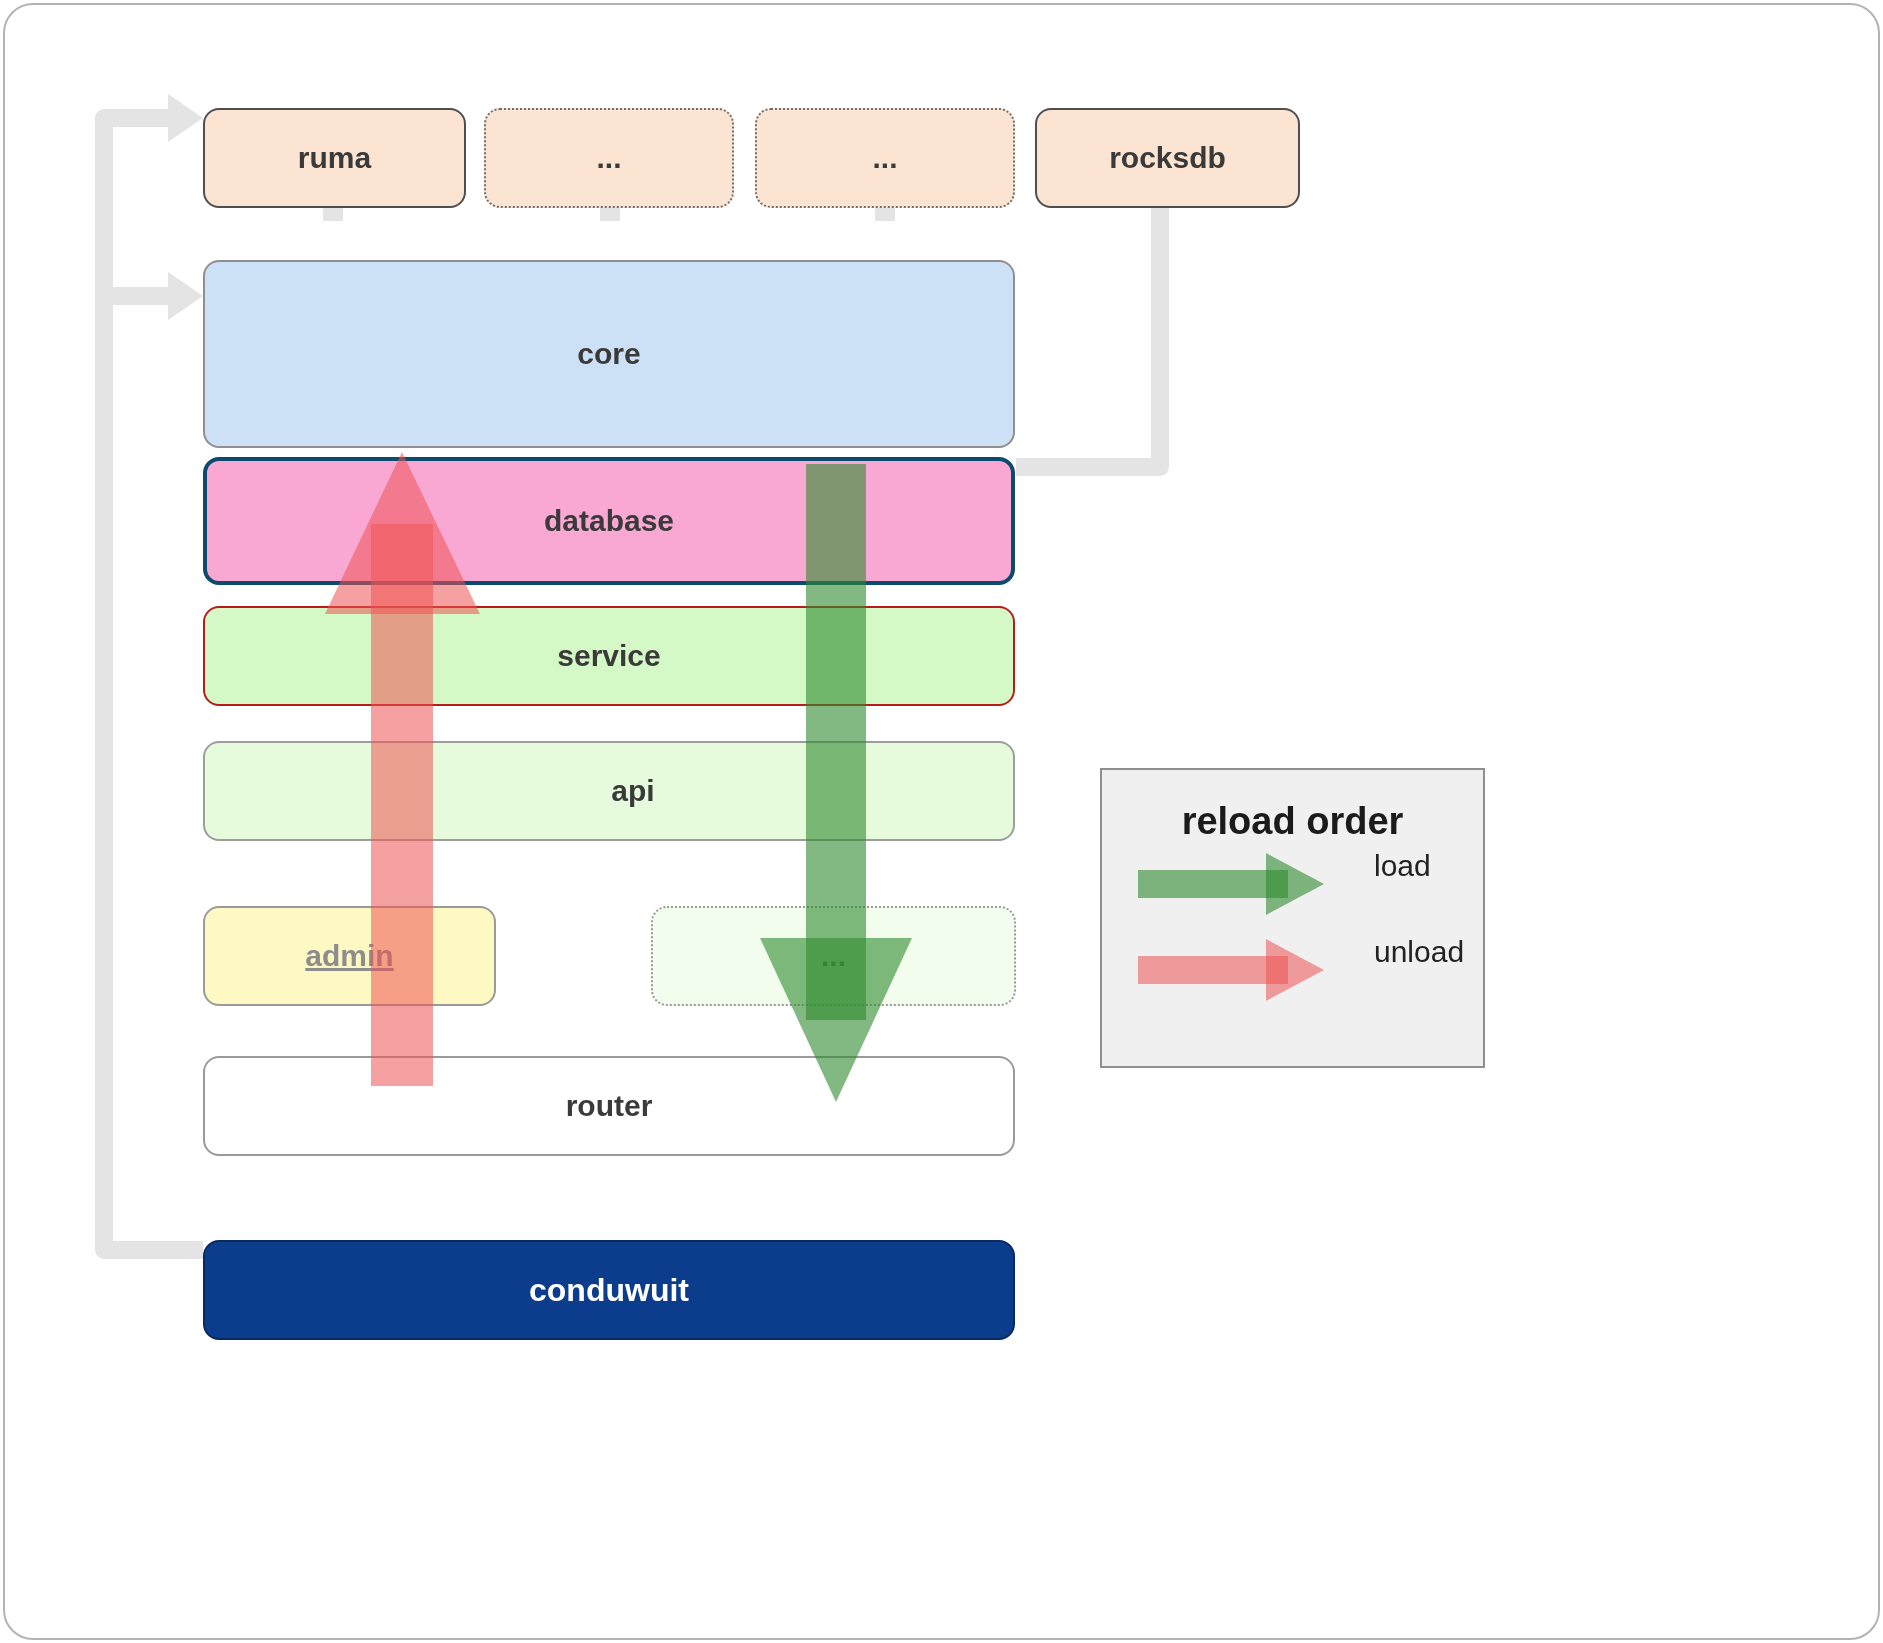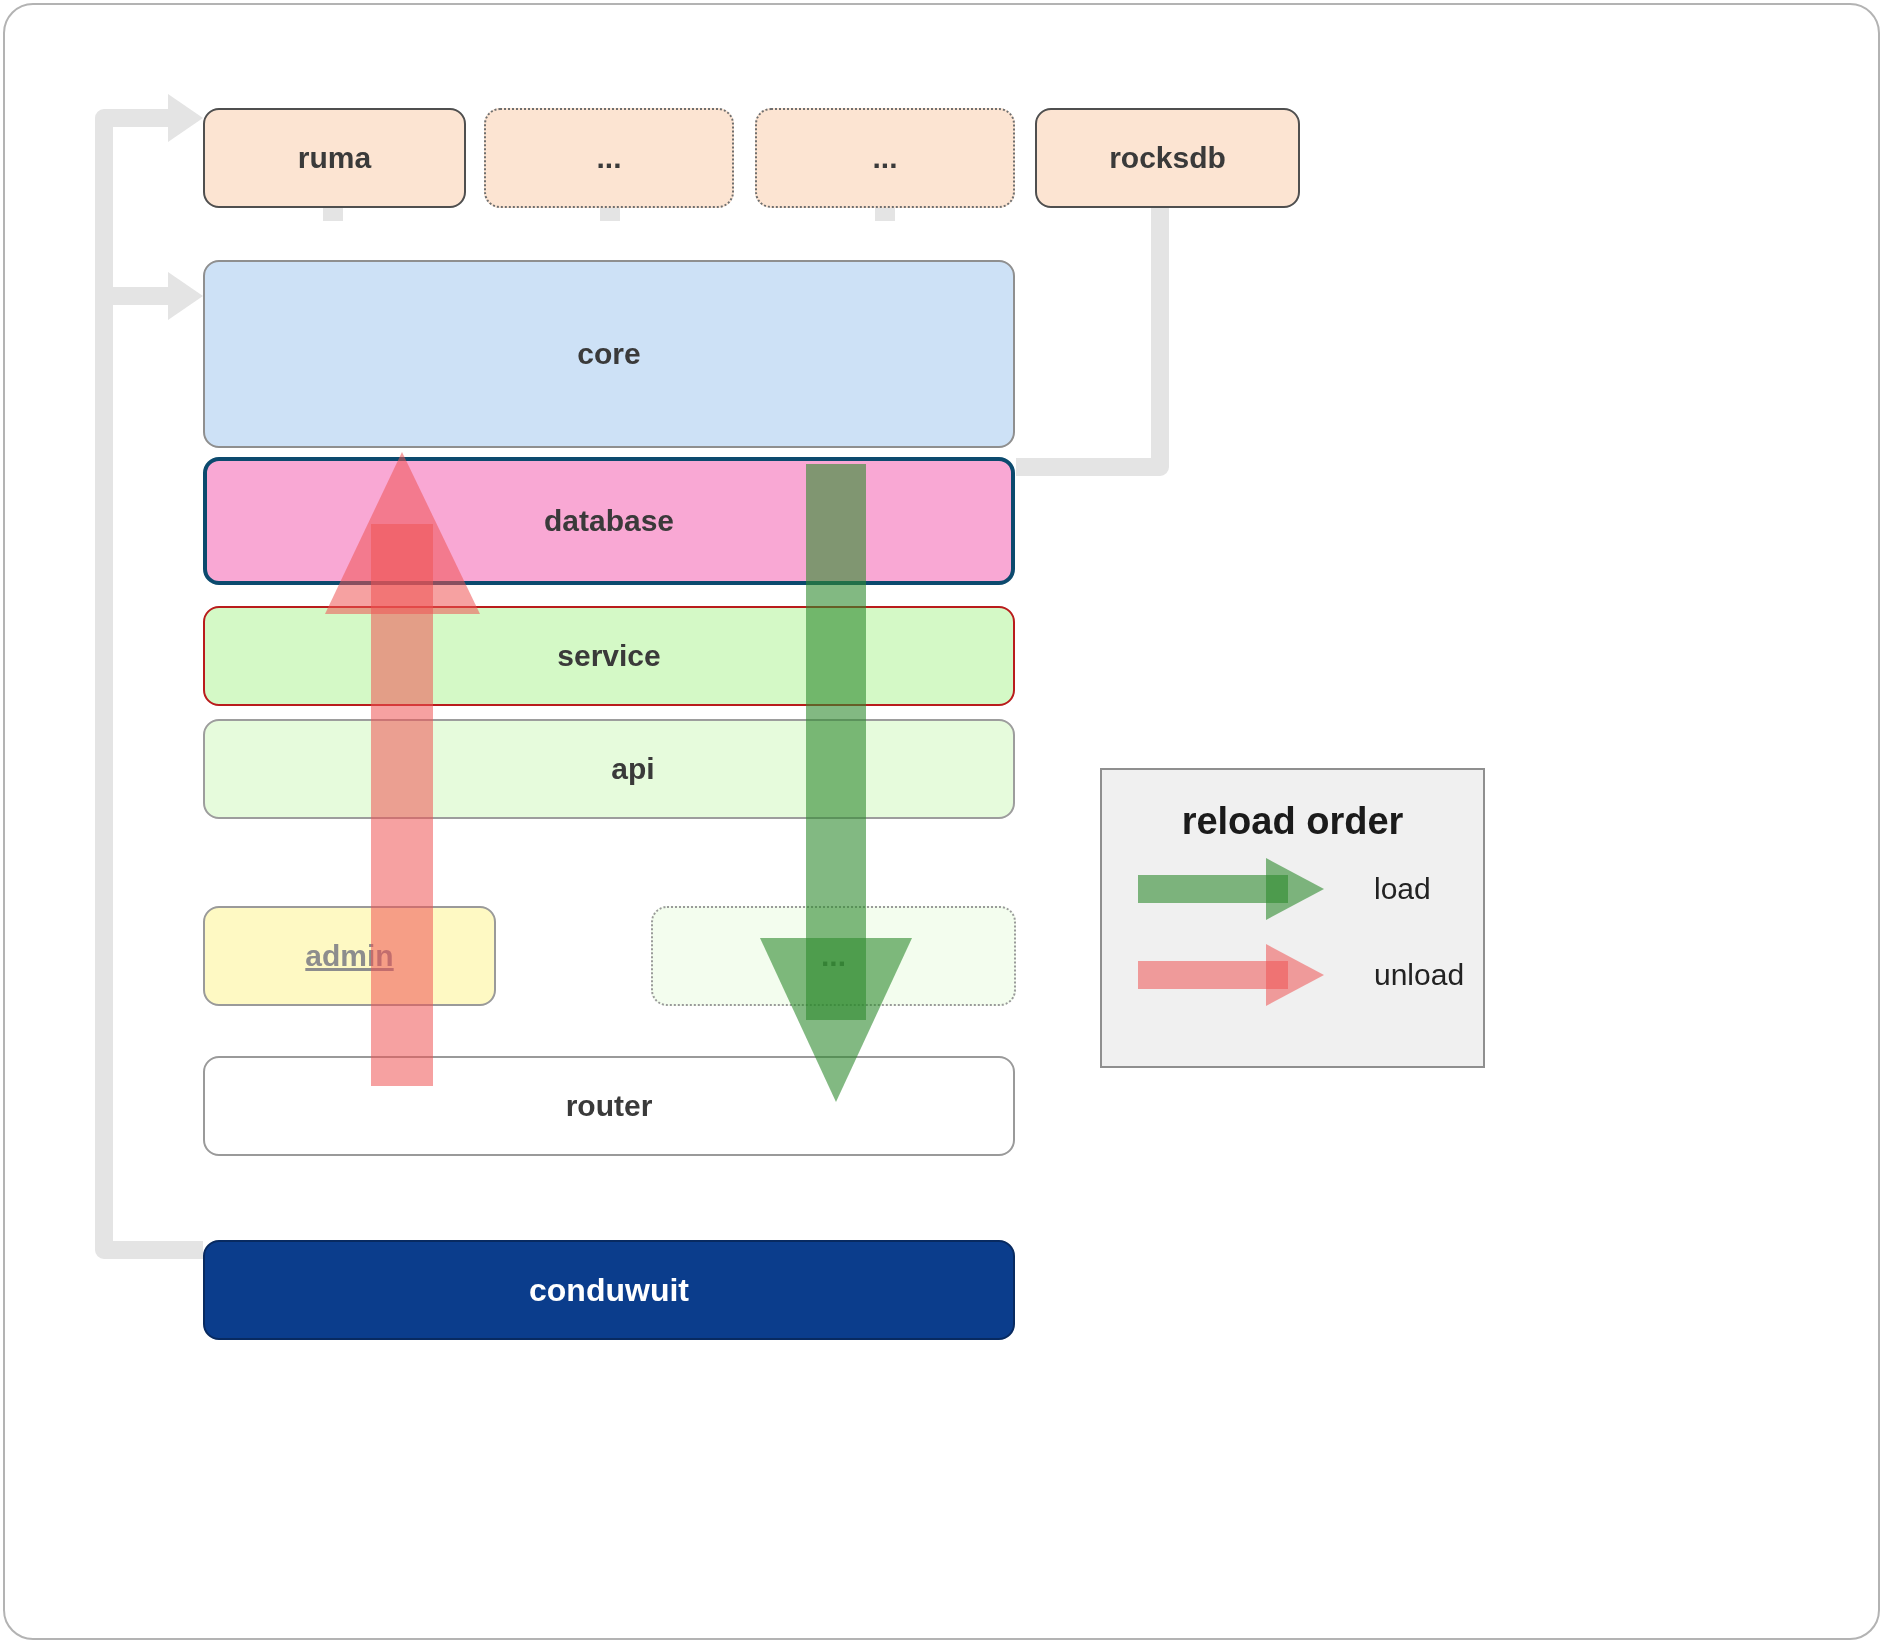--- a/index.html
+++ b/index.html
@@ -22,36 +22,36 @@
     border-radius:16px;
     font-size:30px;font-weight:600;color:#3a3a3a;
     box-sizing:border-box;
     margin-top:40px;
   }
   .dep{background:#fce4d2;border:2px solid #4f4f4f;}
   .dep.dotted{border:2px dotted #6f6f6f;}
   .core{background:#cde1f6;border:2px solid #8f8f8f;left:203px;top:220px;width:812px;height:188px;}
   .database{background:#f9a8d4;border:4px solid #0c4a6e;left:203px;top:417px;width:812px;height:128px;}
   .service{background:#d4f9c6;border:2px solid #b91c1c;left:203px;top:566px;width:812px;height:100px;}
-  .api{background:#e6fbdc;border:2px solid #9d9d9d;left:203px;top:679px;width:812px;height:100px;padding-left:48px;}
+  .api{background:#e6fbdc;border:2px solid #9d9d9d;left:203px;top:701px;width:812px;height:100px;padding-left:48px;}
   .admin{background:#fef9c3;border:2px solid #9a9a9a;left:203px;top:866px;width:293px;height:100px;color:#8d8d8d;text-decoration:underline;}
   .admin-more{background:#f3fdee;border:2px dotted #9a9a9a;left:651px;top:866px;width:365px;height:100px;color:#5a5a5a;}
   .router{background:#ffffff;border:2px solid #9a9a9a;left:203px;top:1016px;width:812px;height:100px;}
   .conduwuit{background:#0b3d8c;border:2px solid #082a60;left:203px;top:1200px;width:812px;height:100px;color:#ffffff;font-weight:700;font-size:32px;border-radius:16px;}
   .legend{
     position:absolute;left:1100px;top:768px;width:385px;height:300px;
     background:#f0f0f0;border:2px solid #8f8f8f;box-sizing:border-box;
     display:flex;flex-direction:column;align-items:stretch;
   }
   .legend-title{
     text-align:center;margin-top:30px;
     font-size:38px;font-weight:700;color:#1b1b1b;
   }
   .legend-row{
-    display:flex;align-items:center;gap:38px;
+    display:flex;align-items:flex-start;gap:38px;
     margin:6px 0 0 34px;height:80px;
   }
   .legend-label{font-size:30px;color:#222222;font-weight:400;}
 </style>
 </head>
 <body>
 
 <div class="stage">
 
   <svg class="layer" width="1883" height="1643" viewBox="0 0 1883 1643">

